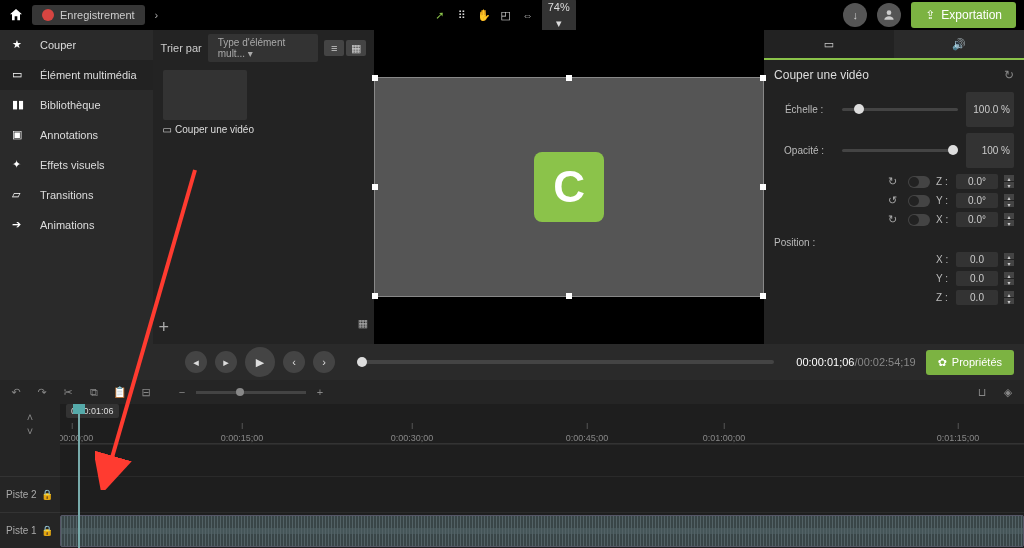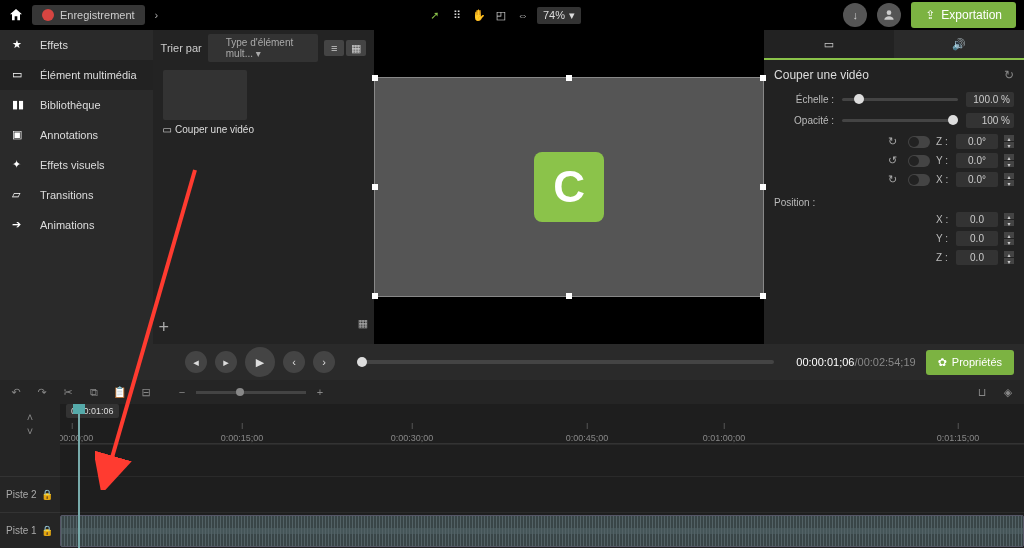--- a/index.html
+++ b/index.html
@@ -5,34 +5,34 @@
 * { margin:0; padding:0; box-sizing:border-box; font-family:Arial,sans-serif; }
 body { background:#1a1a1a; color:#ccc; width:1024px; height:548px; overflow:hidden; font-size:11px; position:relative; }
 .topbar { height:30px; background:#000000; display:flex; align-items:center; padding:0 8px; }
 .home-icon { width:16px; height:16px; color:#fff; margin-right:8px; }
 .rec-btn { display:flex; align-items:center; background:#363636; padding:4px 10px; border-radius:3px; margin-right:4px; }
 .rec-dot { width:12px; height:12px; background:#d64541; border-radius:50%; margin-right:6px; }
 .chev { color:#aaa; padding:0 6px; }
 .topbar-center { margin-left:auto; margin-right:auto; display:flex; align-items:center; gap:6px; }
 .tool-ico { width:16px; height:16px; color:#ddd; display:flex; align-items:center; justify-content:center; }
 .tool-ico.active { color:#8bc34a; }
-.zoom { display:flex; align-items:center; gap:4px; color:#ddd; padding:2px 6px; background:#333; border-radius:2px; }
+.zoom { display:flex; align-items:center; gap:4px; color:#ddd; padding:2px 6px; background:#333; border-radius:2px;flex-direction:column; }
 .topbar-right { display:flex; align-items:center; gap:10px; }
 .dl-ico,.user-ico { width:24px; height:24px; background:#555; border-radius:50%; display:flex; align-items:center; justify-content:center; }
 .export-btn { background:#7cb342; color:#fff; padding:6px 14px; border-radius:3px; display:flex; align-items:center; gap:6px; font-size:12px; }
 .main { display:flex; height:314px; }
 .sidebar { width:155px; background:#2a2a2a; display:flex; flex-direction:column; }
 .side-item { display:flex; align-items:center; padding:8px 12px; gap:10px; color:#ddd; cursor:pointer; }
 .side-item.active { background:#222; }
 .side-ico { width:18px; height:14px; color:#fff; }
 .side-plus { margin-top:auto; display:flex; align-items:center; justify-content:center; padding:8px; color:#aaa; border-top:1px solid #333; }
 .bin { width:225px; background:#232323; display:flex; flex-direction:column; }
 .bin-title { text-align:center; padding:6px; color:#ddd; font-size:12px; }
 .bin-sort { display:flex; align-items:center; padding:4px 8px; gap:6px; }
-.sort-sel { background:#333; color:#aaa; padding:3px 18px; border-radius:2px; font-size:10px; flex:1; }
+.sort-sel { background:#333; color:#aaa; padding:3px 10px; border-radius:2px; font-size:10px; flex:1; }
 .view-btns { display:flex; gap:2px; }
 .view-btn { width:20px; height:16px; background:#444; display:flex; align-items:center; justify-content:center; border-radius:2px; }
 .bin-cat { padding:4px 10px; color:#aaa; font-size:11px; }
 .clip { margin:4px 10px; }
 .clip-thumb { width:84px; height:50px; background:#333; border-radius:2px; }
 .clip-name { color:#ddd; font-size:10px; margin-top:4px; display:flex; align-items:center; gap:3px; }
 .bin-foot { margin-top:auto; display:flex; justify-content:space-between; padding:6px; }
 .plus { color:#aaa; font-size:18px; }
 .grid-ico { color:#aaa; }
 .canvas-wrap { flex:1; background:#000; display:flex; align-items:center; justify-content:center; position:relative; }
@@ -43,24 +43,24 @@
 .h-ml{top:50%;left:-3px;margin-top:-3px}.h-mr{top:50%;right:-3px;margin-top:-3px}
 .logo { width:70px; height:70px; background:#8bc34a; border-radius:8px; display:flex; align-items:center; justify-content:center; font-size:44px; font-weight:bold; color:#fff; }
 .tabs-strip { width:264px; display:flex; flex-direction:column; background:#222; }
 .tab-row { display:flex; height:30px; border-bottom:2px solid #8bc34a; }
 .tab { flex:1; display:flex; align-items:center; justify-content:center; background:#2a2a2a; }
 .tab.active { background:#222; }
 .props { flex:1; padding:8px 10px; }
 .prop-title { display:flex; justify-content:space-between; align-items:center; color:#ddd; font-size:12px; margin-bottom:10px; }
 .reset-ico { color:#888; }
 .prop-row { display:flex; align-items:center; margin:6px 0; gap:8px; }
-.prop-label { width:60px; text-align:right; color:#bbb; font-size:10px; }
+.prop-label { width:60px; text-align:center; color:#bbb; font-size:10px; }
 .slider { flex:1; height:3px; background:#444; position:relative; border-radius:2px; }
 .slider-knob { width:10px; height:10px; background:#ddd; border-radius:50%; position:absolute; top:-4px; }
-.prop-val { width:48px; text-align:right; background:#333; padding:2px 4px; border-radius:2px; font-size:10px; }
+.prop-val { width:48px; text-align:right; background:#333; padding:12px 4px; border-radius:2px; font-size:10px; }
 .prop-sub { font-size:10px; color:#bbb; margin:10px 0 4px; }
 .axis-row { display:flex; align-items:center; justify-content:flex-end; gap:6px; margin:4px 0; }
 .axis-ico { width:14px; color:#aaa; }
 .axis-toggle { width:22px; height:12px; background:#444; border-radius:6px; position:relative; }
 .axis-toggle::after { content:''; width:10px; height:10px; background:#222; border-radius:50%; position:absolute; top:1px; left:1px; }
 .axis-lbl { width:14px; font-size:10px; color:#bbb; }
 .axis-val { width:42px; background:#333; padding:2px 4px; border-radius:2px; font-size:10px; text-align:center; }
 .spin { display:flex; flex-direction:column; gap:1px; }
 .spin-b { width:10px; height:6px; background:#444; font-size:6px; display:flex; align-items:center; justify-content:center; }
 .playback { height:36px; background:#2a2a2a; display:flex; align-items:center; padding:0 10px; gap:10px; }
@@ -131,21 +131,21 @@
       <span>⇪</span>
       <span>Exportation</span>
     </div>
   </div>
 </div>
 
 <div class="main">
   <div class="sidebar">
     <div class="side-item">
         <span class="side-ico">★</span>
-        <span>Effets</span>
+        <span>Couper</span>
       </div>
     <div class="side-item active">
         <span class="side-ico">▭</span>
         <span>Élément multimédia</span>
       </div>
     <div class="side-item">
         <span class="side-ico">▮▮</span>
         <span>Bibliothèque</span>
       </div>
     <div class="side-item">

